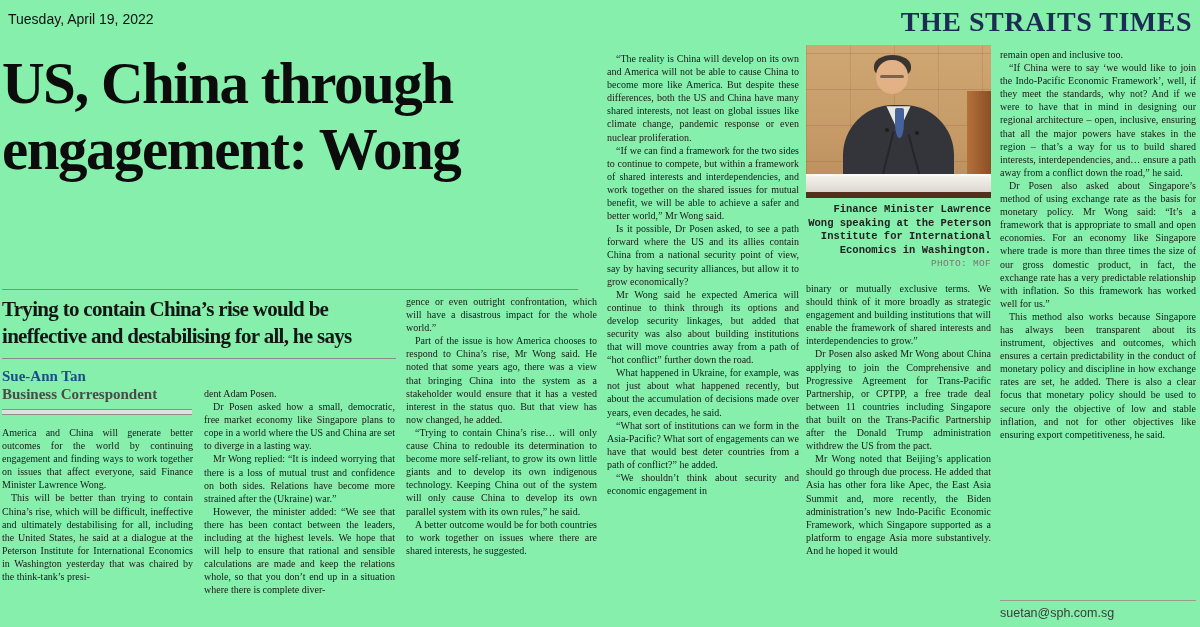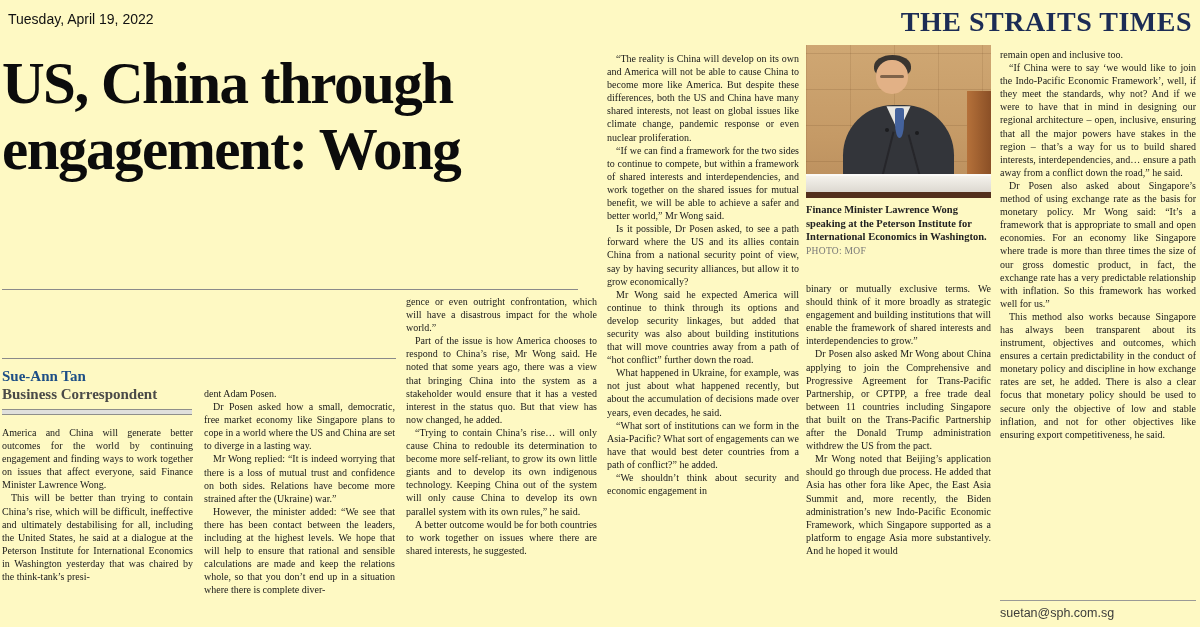--- a/index.html
+++ b/index.html
@@ -1,16 +1,16 @@
 <!DOCTYPE html>
 <html><head>
 <meta charset="utf-8">
 <style>
   html,body{margin:0;padding:0;background:#e8e8e8;}
-  .page{position:relative;width:1200px;height:627px;background:#fef9c3;overflow:hidden;
+  .page{position:relative;width:1200px;height:627px;background:#86efac;overflow:hidden;
         font-family:"Liberation Serif",serif;color:#1a1a1a;margin:0 auto;}
 
   .date{position:absolute;left:8px;top:11px;font-family:"Liberation Sans",sans-serif;
         font-size:14px;color:#111;}
   .masthead{position:absolute;right:8px;top:6px;font-family:"Liberation Serif",serif;
         font-weight:700;font-size:28px;letter-spacing:.5px;color:#1c2c55;}
 
   .headline{position:absolute;left:2px;top:50px;width:595px;font-weight:700;
         font-size:59px;line-height:66px;letter-spacing:-1.5px;color:#0c0c0c;}
   .headline div{white-space:nowrap;}
@@ -62,22 +62,22 @@
   .ph-tie{left:48%;top:41%;width:5%;height:20%;background:#44629c;border-radius:2px 2px 50% 50%;}
   .ph-mic1{left:44%;top:56%;width:2px;height:30%;background:#26262a;transform:rotate(14deg);}
   .ph-mic2{left:58%;top:58%;width:2px;height:27%;background:#26262a;transform:rotate(-15deg);}
   .ph-michead1{left:42.5%;top:54%;width:4px;height:4px;background:#1c1c1e;border-radius:50%;}
   .ph-michead2{left:59%;top:56%;width:4px;height:4px;background:#1c1c1e;border-radius:50%;}
   .ph-lectern{left:0;top:84%;width:100%;height:12%;
         background:linear-gradient(180deg,#f4f2ec,#d9d5cd);border-top:2px solid #fbfaf7;}
   .ph-rail{left:0;top:96%;width:100%;height:4%;background:#53301d;}
 
   .caption{position:absolute;left:806px;top:203px;width:185px;
-        font-family:Liberation Serif, serif;font-size:10.5px;font-weight:700;
-        line-height:13.5px;color:#222;text-align:left;}
+        font-family:Liberation Mono, monospace;font-size:10.5px;font-weight:700;
+        line-height:13.5px;color:#222;text-align:right;}
   .caption .credit{font-weight:400;color:#777;font-size:9.5px;letter-spacing:.3px;}
 
   .email-rule{left:1000px;top:600px;width:196px;background:#9a9a96;}
   .email{position:absolute;left:1000px;top:606px;font-family:"Liberation Sans",sans-serif;
         font-size:12.5px;color:#3c3c3a;text-decoration:none;}
 </style>
 </head>
 <body>
 
 <div class="page">
@@ -85,20 +85,24 @@
   <div class="date">Tuesday, April 19, 2022</div>
   <div class="masthead">THE STRAITS TIMES</div>
 
   <div class="headline">
     <div>US, China through</div>
     <div>engagement: Wong</div>
   </div>
 
   <div class="rule rule-top"></div>
 
+  <div class="subhead">
+    <div>Trying to contain China’s rise would be</div>
+    <div>ineffective and destabilising for all, he says</div>
+  </div>
 
   <div class="rule rule-sub"></div>
 
   <div class="byline">
     <div class="name">Sue-Ann Tan</div>
     <div class="role">Business Correspondent</div>
   </div>
 
   <div class="groove"></div>
 

